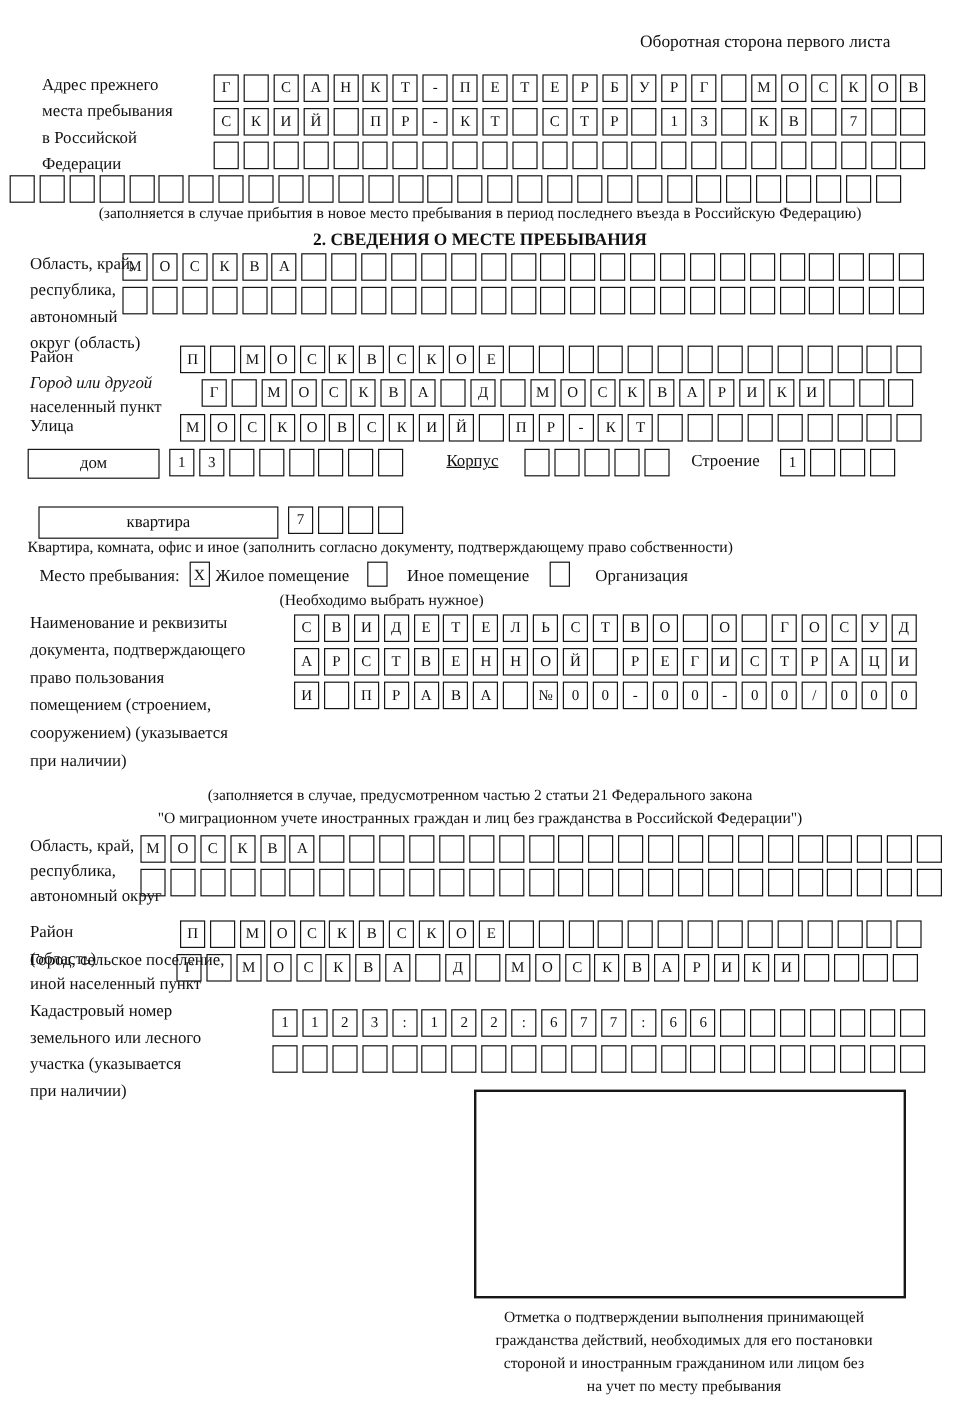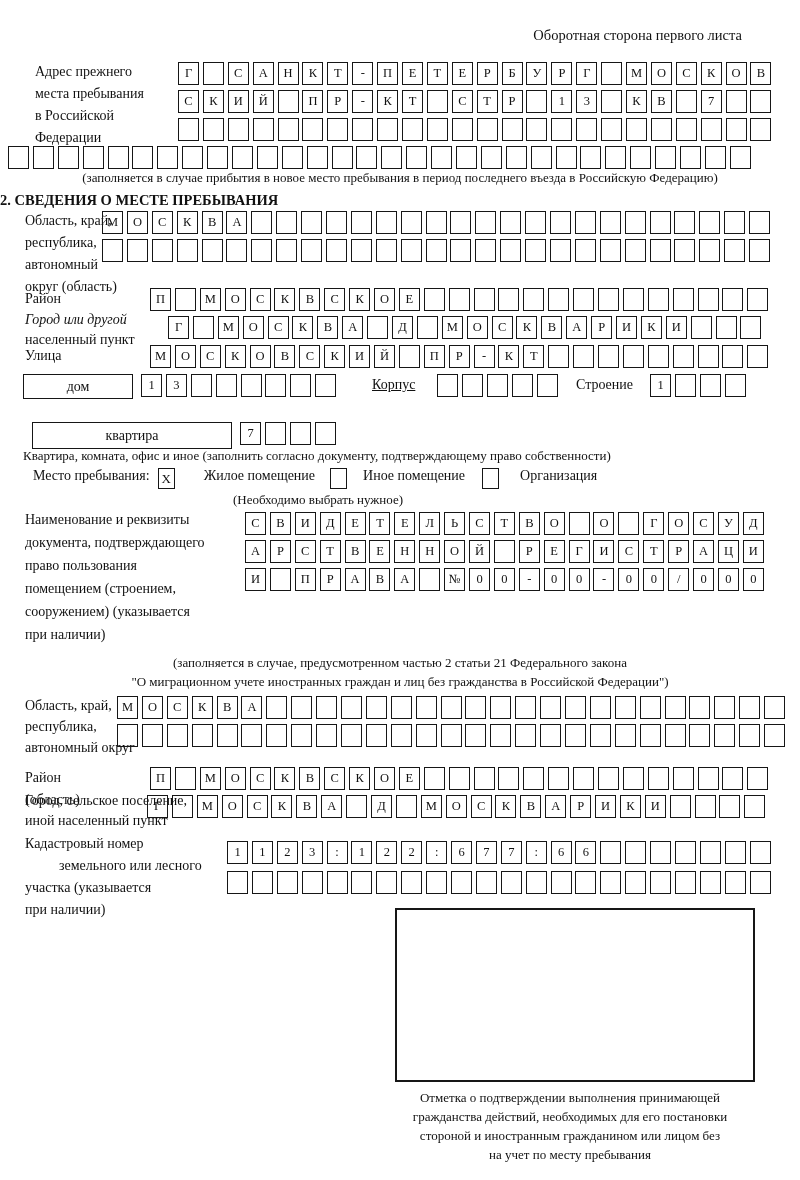--- a/index.html
+++ b/index.html
@@ -7,31 +7,31 @@
     position:relative;
     width:800px;height:1180px;
     background:#fff;
     font-family:"Liberation Serif","DejaVu Serif",serif;
     color:#111;
     overflow:hidden;
   }
   .lbl{position:absolute;font-size:14px;white-space:nowrap;}
   .cap{position:absolute;font-size:13px;white-space:nowrap;}
   .center{left:0;width:800px;text-align:center;font-family:Liberation Serif, serif;}
-  .title{position:absolute;left:0;width:800px;text-align:left;font-weight:bold;font-size:14.5px;}
+  .title{position:absolute;left:0;width:800px;text-align:center;font-weight:bold;font-size:14.5px;}
   .cellrow{position:absolute;display:flex;}
   .cell{
     flex:none;display:inline-flex;align-items:center;justify-content:center;
     width:19px;height:21px;border:1.4px solid #161616;margin-right:3.9px;
     font-size:12.5px;line-height:1;
   }
   .wbox{position:absolute;border:1.5px solid #161616;display:flex;align-items:center;justify-content:center;font-size:14px;}
   .chk{flex:none;display:inline-flex;align-items:center;justify-content:center;
     width:15px;height:19px;border:1.5px solid #161616;font-size:13px;}
-  .mestorow{position:absolute;display:flex;align-items:flex-start;font-size:14px;white-space:nowrap;}
+  .mestorow{position:absolute;display:flex;align-items:flex-end;font-size:14px;white-space:nowrap;}
   .stampbox{position:absolute;border:2px solid #161616;background:#fff;}
   .stampcap{position:absolute;text-align:center;font-size:13px;line-height:19px;}
 </style>
 </head>
 <body>
 
 <div class="page">
 
   <div class="cap" style="top:27px;right:58px;font-size:14.5px;">Оборотная сторона первого листа</div>
 
@@ -335,21 +335,21 @@
       <span class="cell">7</span>
       <span class="cell"></span>
       <span class="cell"></span>
       <span class="cell"></span>
     </div>
   <div class="cap" style="left:23px;top:448px;">Квартира, комната, офис и иное (заполнить согласно документу, подтверждающему право собственности)</div>
 
   <div class="mestorow" style="left:33px;top:468px;">
     <span>Место пребывания:</span>
     <span class="chk" style="margin-left:8px;">X</span>
-    <span style="margin-left:29px;">Жилое помещение</span>
+    <span style="margin-left:5px;">Жилое помещение</span>
     <span class="chk" style="margin-left:15px;"></span>
     <span style="margin-left:16px;">Иное помещение</span>
     <span class="chk" style="margin-left:17px;"></span>
     <span style="margin-left:21px;">Организация</span>
   </div>
   <div class="cap" style="left:233px;top:492px;">(Необходимо выбрать нужное)</div>
 
   <div class="lbl" style="left:25px;top:512px;">Наименование и реквизиты</div>
   <div class="lbl" style="left:25px;top:535px;">документа, подтверждающего</div>
   <div class="lbl" style="left:25px;top:558px;">право пользования</div>
@@ -545,21 +545,21 @@
       <span class="cell">И</span>
       <span class="cell">К</span>
       <span class="cell">И</span>
       <span class="cell"></span>
       <span class="cell"></span>
       <span class="cell"></span>
       <span class="cell"></span>
     </div>
 
   <div class="lbl" style="left:25px;top:836px;">Кадастровый номер</div>
-  <div class="lbl" style="left:25px;top:858px;margin-left:34px;">земельного или лесного</div>
+  <div class="lbl" style="left:25px;top:858px;">земельного или лесного</div>
   <div class="lbl" style="left:25px;top:880px;">участка (указывается</div>
   <div class="lbl" style="left:25px;top:902px;">при наличии)</div>
   <div class="cellrow" style="left:227px;top:841px;">
       <span class="cell">1</span>
       <span class="cell">1</span>
       <span class="cell">2</span>
       <span class="cell">3</span>
       <span class="cell">:</span>
       <span class="cell">1</span>
       <span class="cell">2</span>

